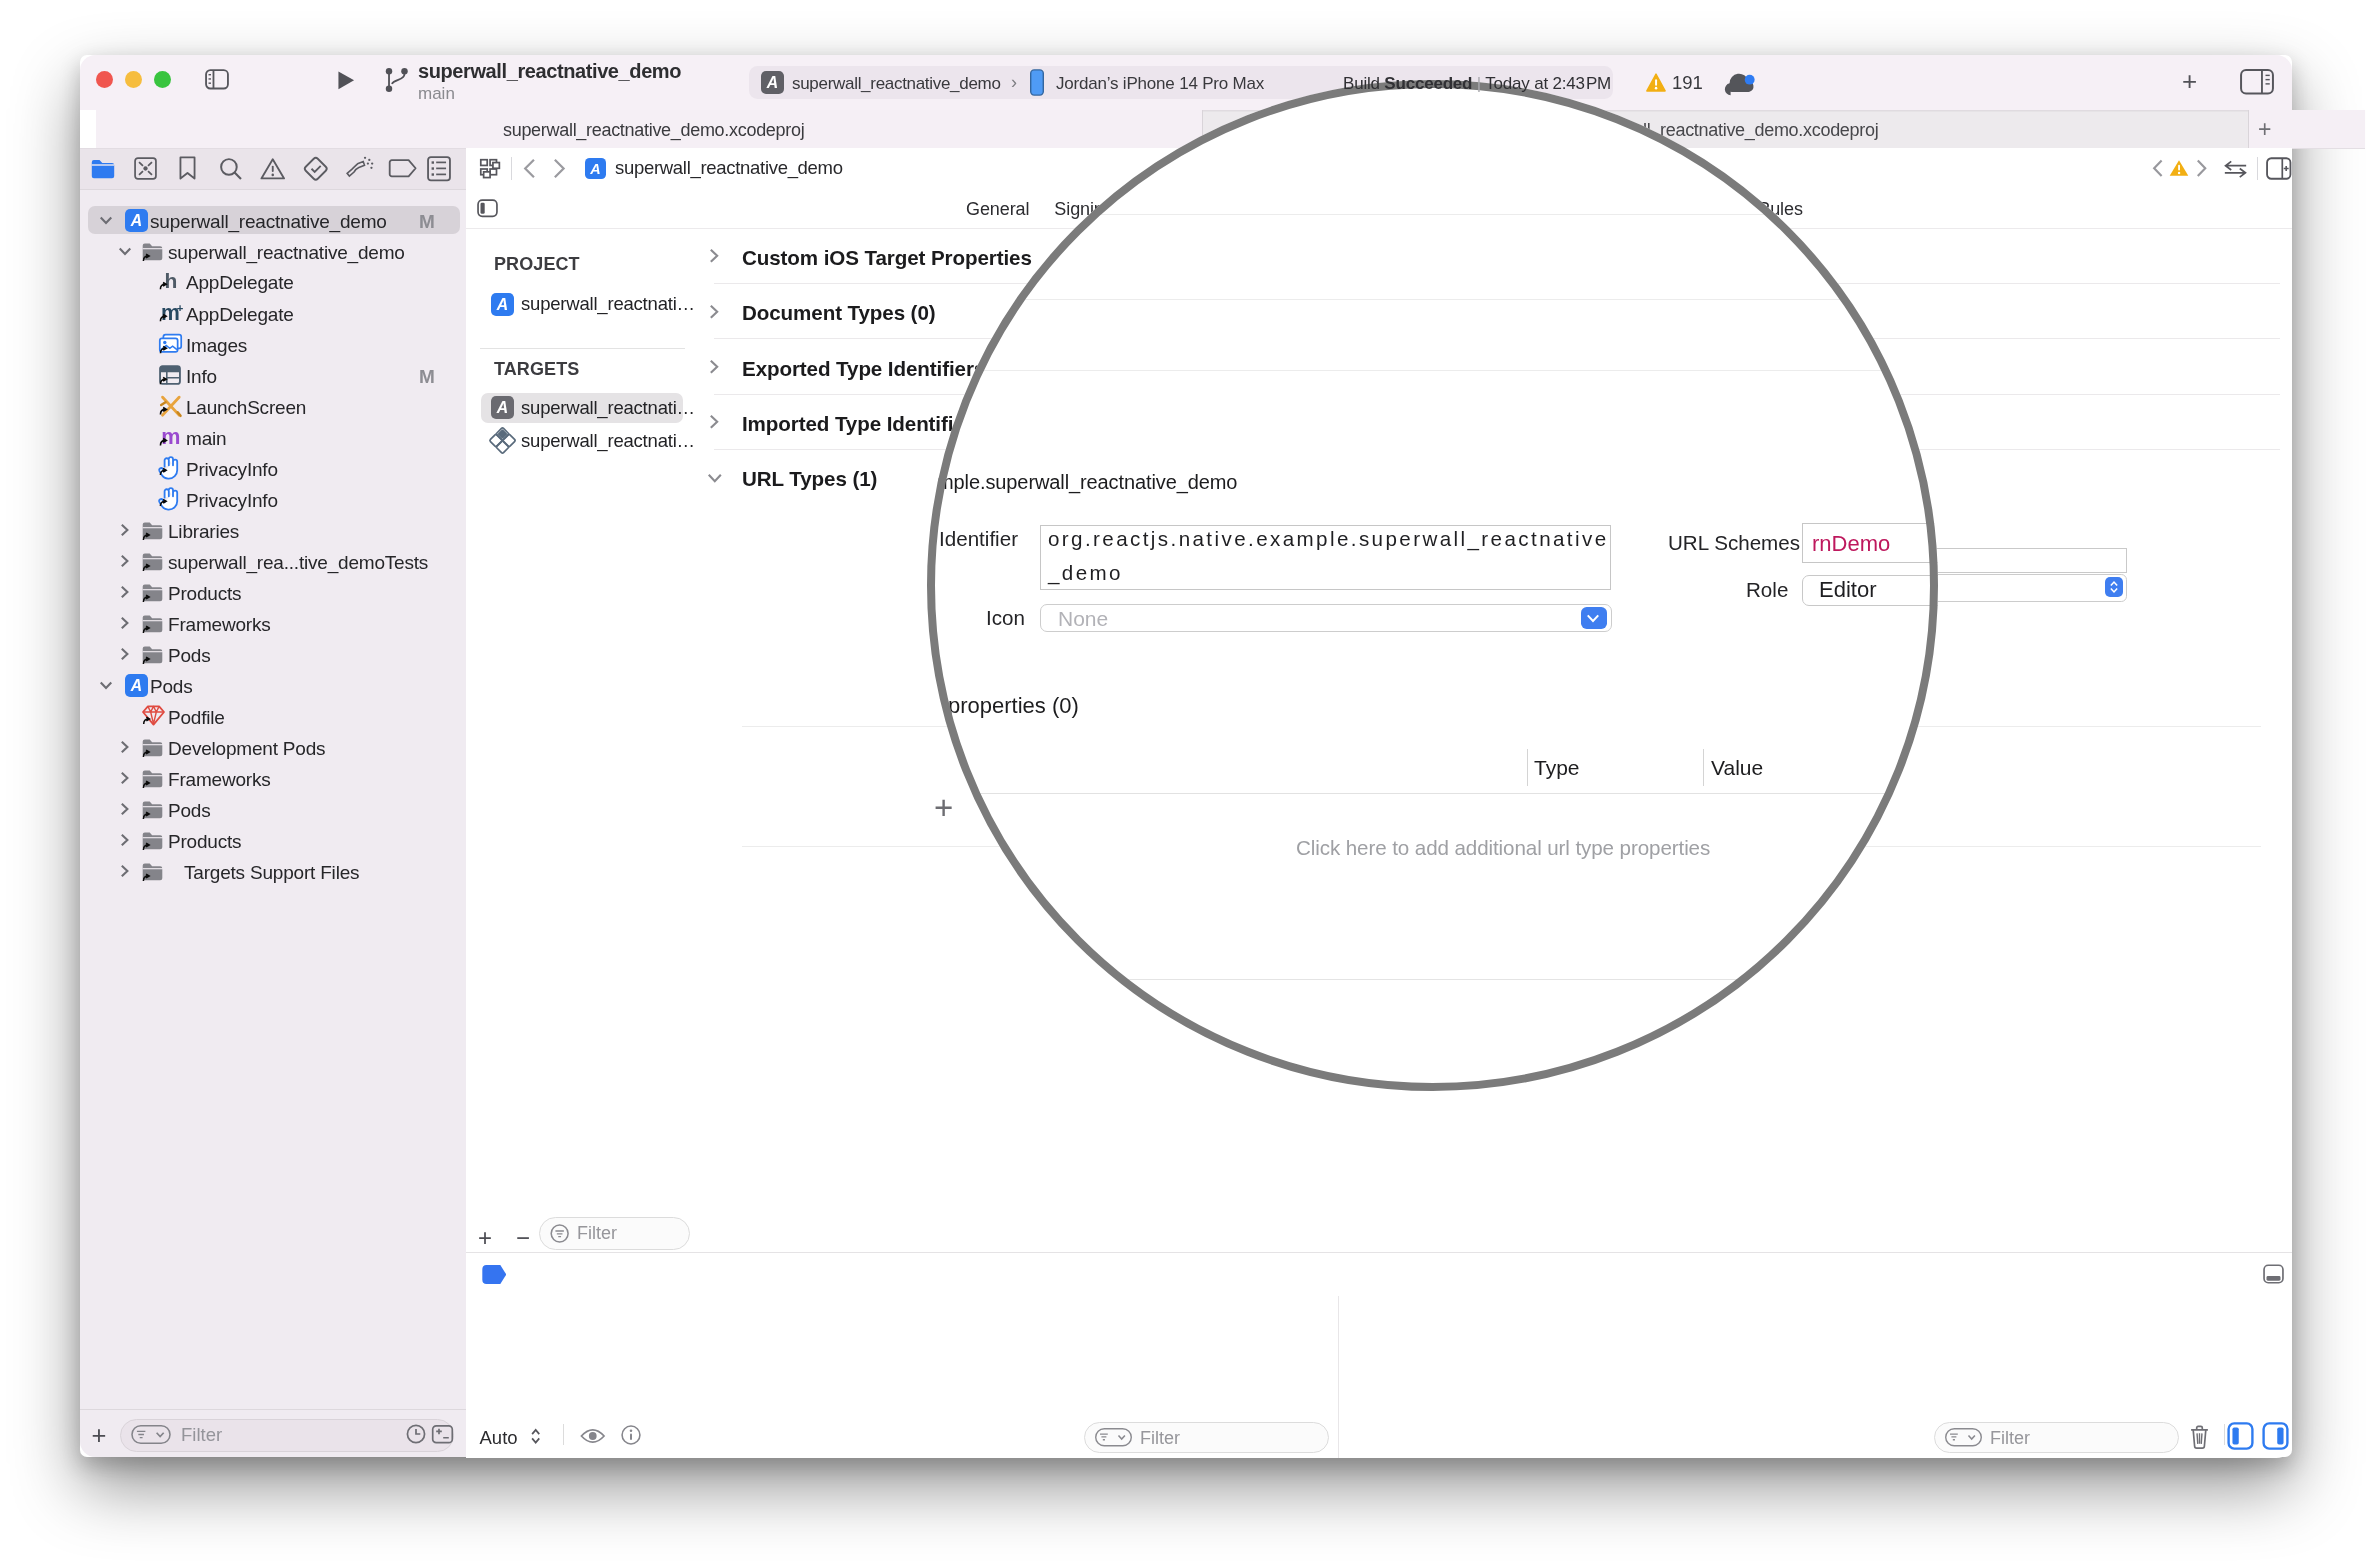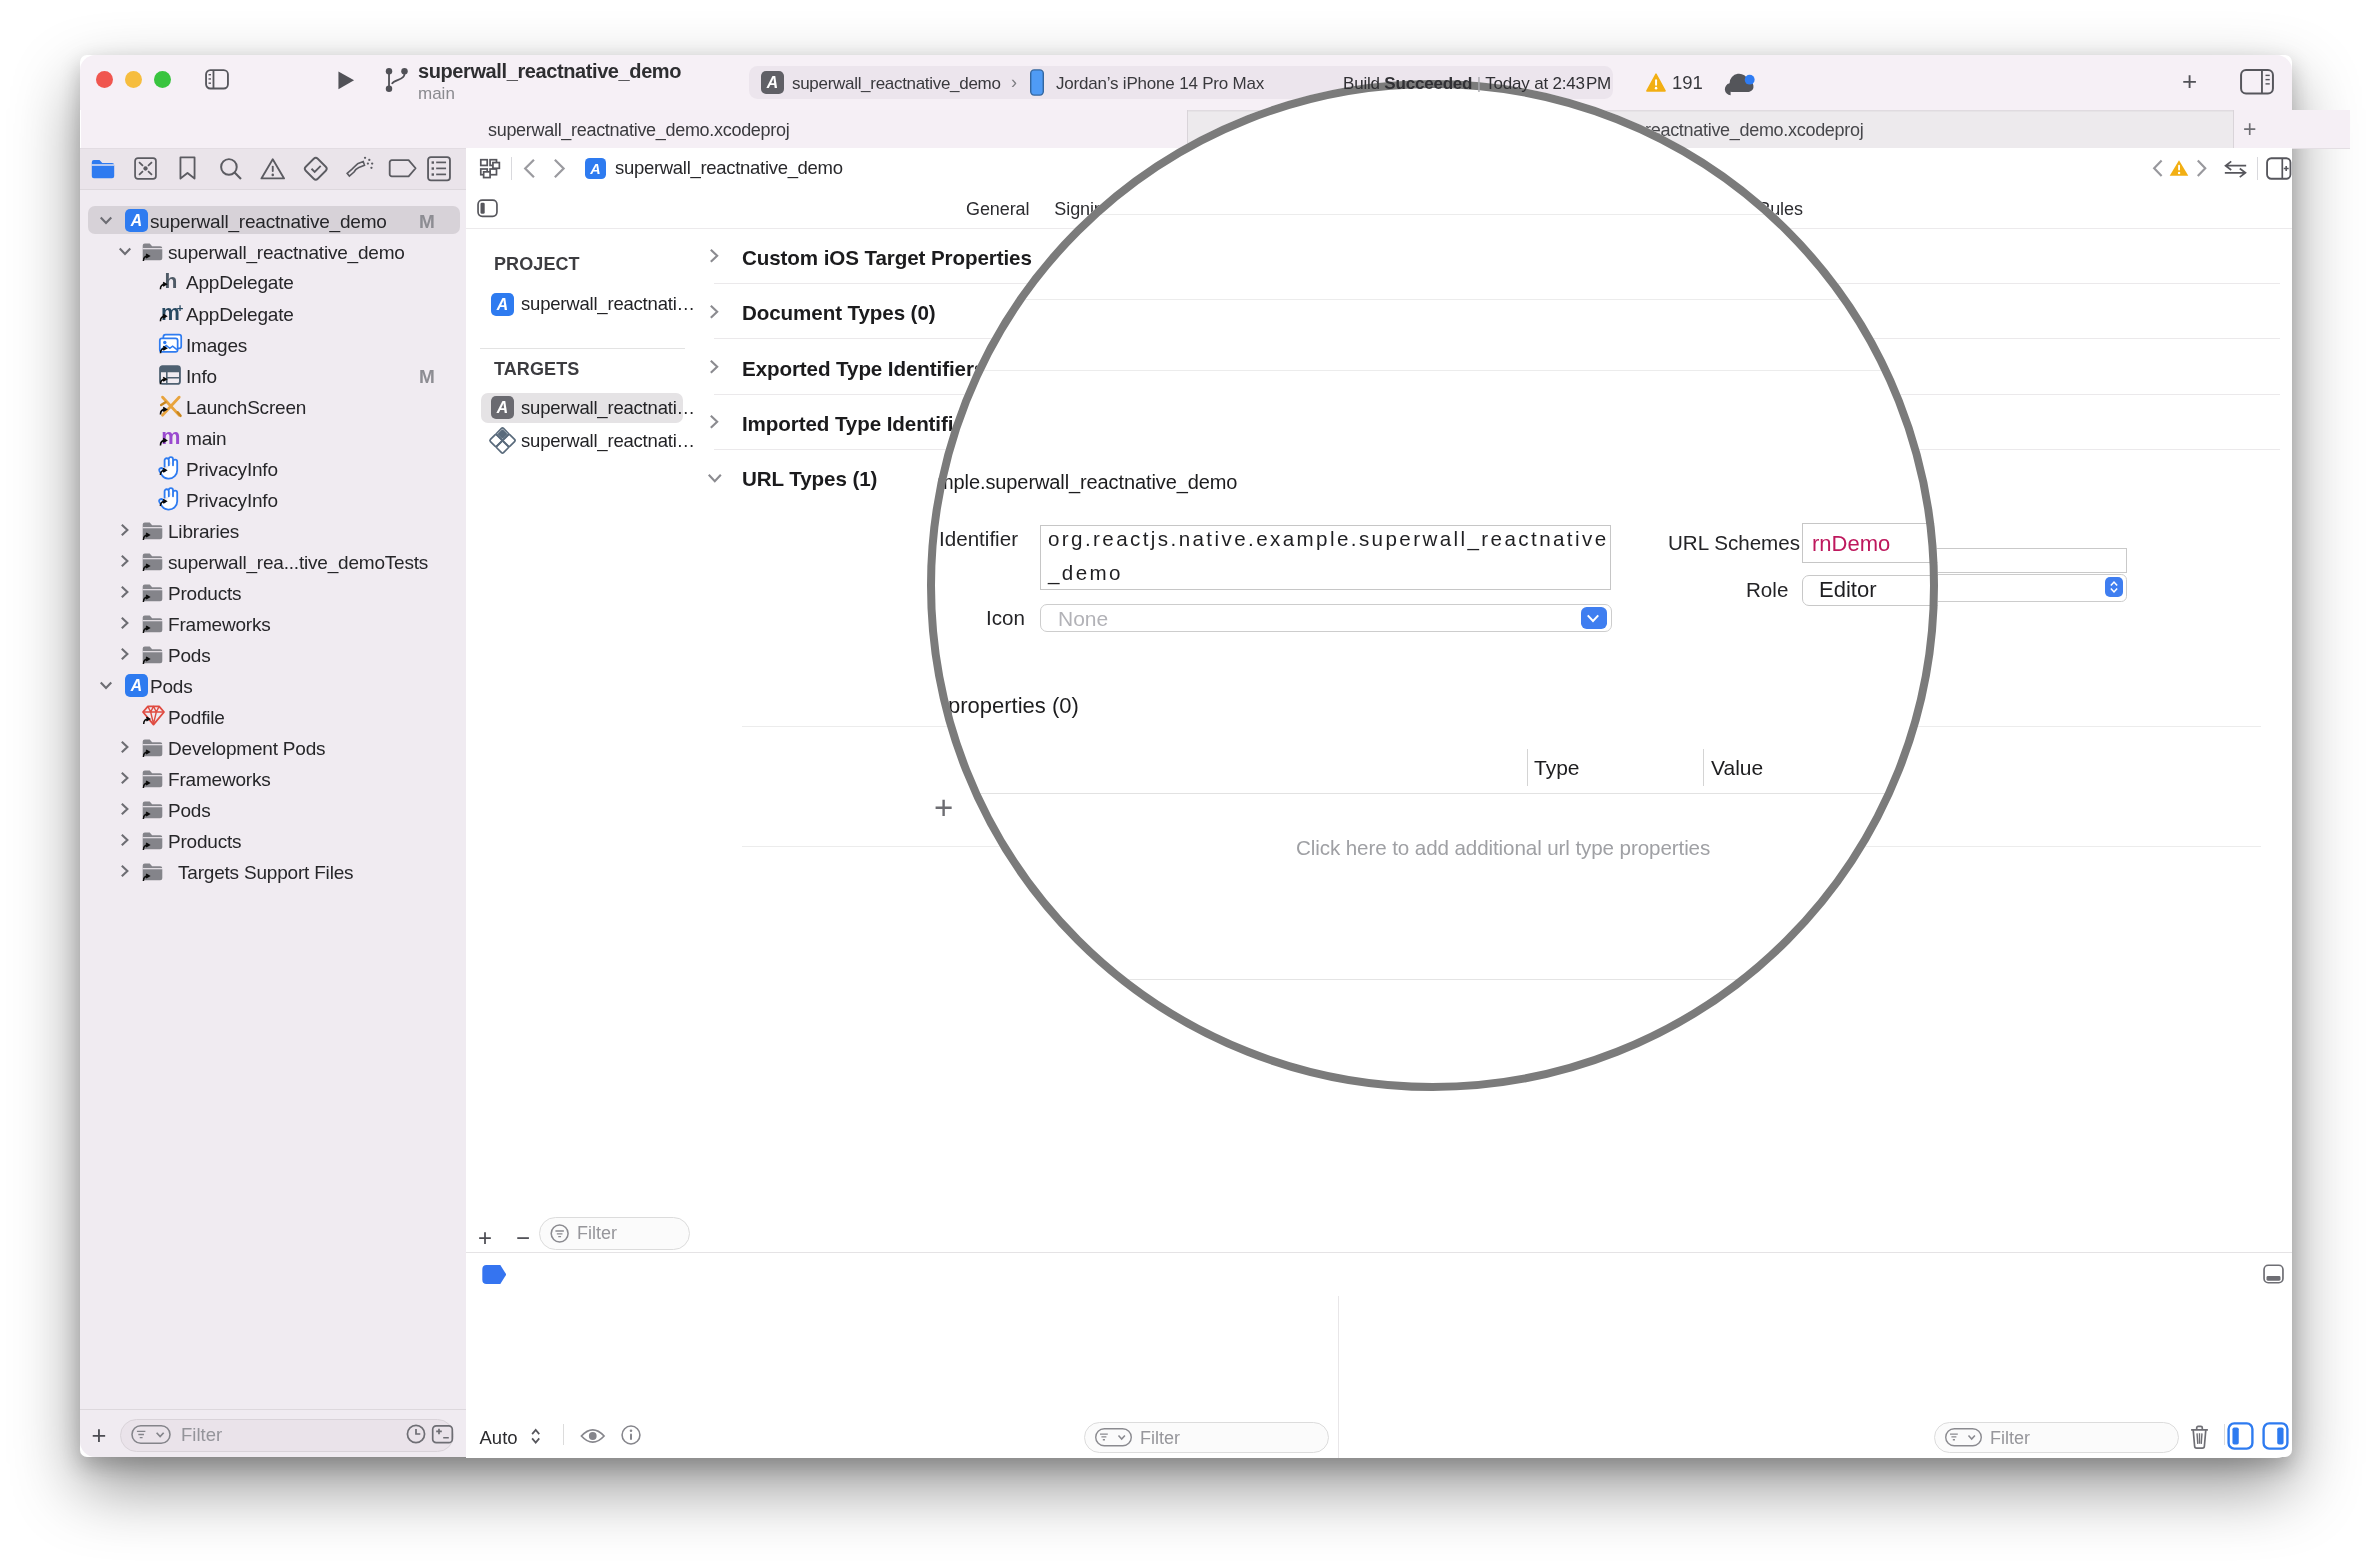--- a/index.html
+++ b/index.html
@@ -1,20 +1,20 @@
 <!DOCTYPE html>
 <html style="font-size:11.4px"><head><meta charset="utf-8"><style>
 html,body{margin:0;padding:0}
 body{width:2377px;height:1563px;background:#fff;font-family:"Liberation Sans",sans-serif;overflow:hidden;position:relative}
 .ab{position:absolute}
 .tx{position:absolute;white-space:nowrap;color:#232326;font-size:18.5px;line-height:1}
 .win{position:absolute;left:80px;top:55px;width:2212px;height:1402px;background:#fff;border-radius:7px;box-shadow:0 30px 67px rgba(0,0,0,.42),0 8.5px 21px rgba(0,0,0,.20)}
 .titlebar{position:absolute;left:0;top:0;width:2212px;height:55px;background:#f6f0f6;border-radius:15.6px 15.6px 0 0}
 .light{position:absolute;top:15.6px;width:17px;height:17px;border-radius:50%}
-.tabbar{position:absolute;left:1px;top:55px;width:2269px;height:38px;background:#f5eff5;border-bottom:1.4px solid #e3dee3}
+.tabbar{position:absolute;left:16px;top:55px;width:2269px;height:38px;background:#f5eff5;border-bottom:1.4px solid #e3dee3}
 .tab2{position:absolute;left:1106px;top:0;width:1045px;height:38px;background:#edeaed;border-left:1.4px solid #d9d4d9;border-right:1.4px solid #d9d4d9;box-shadow:inset 0 1.4px 0 #e0dbe0}
 .sidebar{position:absolute;left:0;top:93px;width:386px;height:1309px;background:#f0ebf1;border-right:1.4px solid #ddd8dd;border-radius:0 0 0 15.6px}
 .strip{position:absolute;left:0;top:0;width:386px;height:40px;background:#eae4ea;border-top:1.4px solid #e2dce2;border-bottom:1.4px solid #ddd8dd}
 .row{position:absolute;left:0;width:386px;height:28px}
 .row .lbl{position:absolute;top:5px;font-size:19px;color:#262629;letter-spacing:-0.2px}
 .row .m{position:absolute;left:339px;top:5px;font-size:19px;font-weight:bold;color:#8d8d93}
 .selrow{position:absolute;left:7.8px;width:372px;height:28px;background:#d7d2d8;border-radius:7px}
 .jumpbar{position:absolute;left:386px;top:93px;width:1826px;height:40px;background:#fff;border-bottom:1.4px solid #e9e7e9;border-radius:0 0 0 0}
 .cfgrow{position:absolute;left:386px;top:133px;width:1826px;height:40px;background:#fff;border-bottom:1.4px solid #eceaec}
 .projpanel{position:absolute;left:386px;top:174px;width:232px;height:1023px;background:#fff;border-right:1.4px solid #e7e4e7}
@@ -354,21 +354,21 @@
 </div>
 <div class="row" style="top:669px">
 <svg style="left:40px;top:7px" width="9.2" height="14" viewBox="0 0 13 20">
             <path d="M2.5 2.5 l8 7.5 l-8 7.5" fill="none" stroke="#6d6d73" stroke-width="3"></path>
           </svg>
 <svg style="left:62px;top:5px" width="21" height="19" viewBox="0 0 30 27">
             <path d="M1 5 a3 3 0 0 1 3-3 h7 l3.5 4 h11.5 a3 3 0 0 1 3 3 v14 a3 3 0 0 1 -3 3 H4 a3 3 0 0 1 -3-3 Z" fill="#84848a"></path>
             <path d="M1 9.5 h29" stroke="#f0ebf1" stroke-width="1.6"></path>
             <path d="M2 27 q0 -7 7 -7 m-3.2 -2.6 l4.4 2.6 l-4.4 2.6" stroke="#0a0a0a" fill="none" stroke-width="2.2"></path>
           </svg>
-<div class="lbl" style="left:98px">Targets Support Files</div>
+<div class="lbl" style="left:104px">Targets Support Files</div>
 </div>
 </div>
 
 <div class="ab" style="left:0;top:1261px;width:386px;height:48px;border-top:1.4px solid #ddd8dd">
 <div class="tx" style="left:11.4px;top:12.8px;font-size:25.5px;color:#4c4c52;font-weight:200">+</div>
 <div class="pillfield" style="left:40px;top:8.5px;width:332px;height:31px"></div>
 <svg style="left:51px;top:15px" width="40" height="19" viewBox="0 0 56 27">
           <rect x="1" y="1" width="54" height="25" rx="12.5" fill="none" stroke="#84848a" stroke-width="2.2"></rect>
           <path d="M8 9 h12 M10 13.5 h8 M12 18 h4" stroke="#84848a" stroke-width="2"></path>
           <path d="M36 11 l5 5.5 l5 -5.5" fill="none" stroke="#84848a" stroke-width="2.4"></path>

